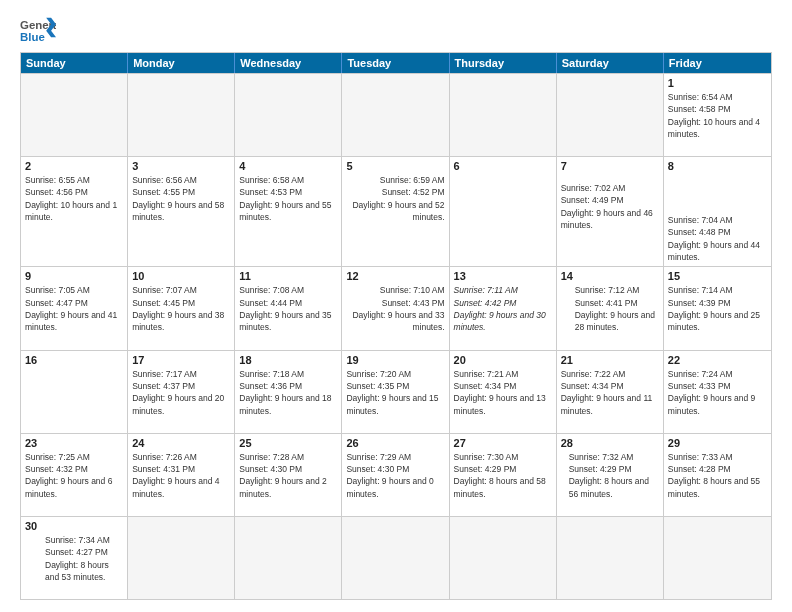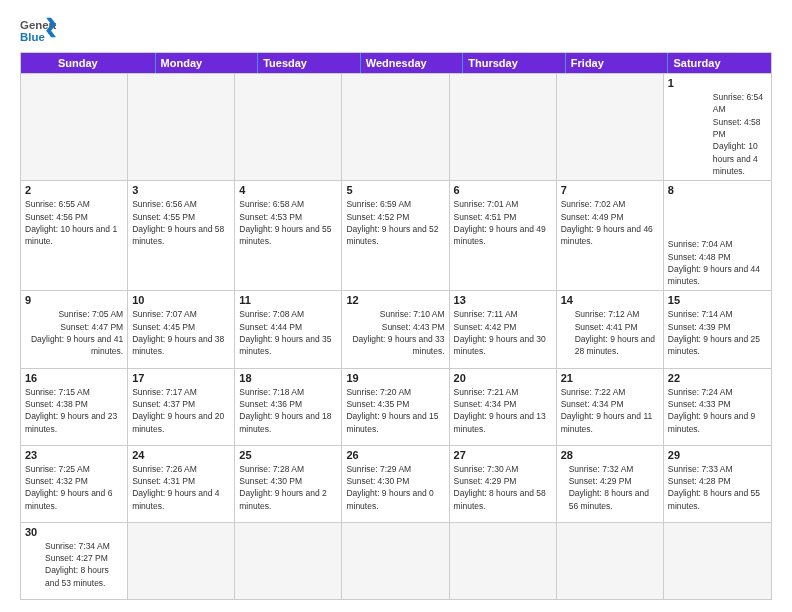--- a/index.html
+++ b/index.html
@@ -46,22 +46,21 @@
     }
     .calendar {
       flex: 1;
       border: 1px solid #ccc;
       display: flex;
       flex-direction: column;
     }
     .cal-header {
       display: grid;
       grid-template-columns: repeat(7, 1fr);
-      background: #6d28d9;
-      padding-left: 32px;
+      background: #0369a1;
     }
     .cal-header-cell {
       color: #fff;
       font-size: 11px;
       font-weight: bold;
       padding: 4px 5px;
       text-align: left;
       border-right: 1px solid #4a8fd5;
     }
     .cal-header-cell:last-child { border-right: none; }
@@ -112,37 +111,37 @@
     <div class="title-block">
       <div class="month-title"></div>
       <div class="subtitle"></div>
     </div>
   </div>
 
   <div class="calendar">
     <div class="cal-header" id="cal-header-row">
         <div class="cal-header-cell">Sunday</div>
         <div class="cal-header-cell">Monday</div>
+        <div class="cal-header-cell">Wednesday</div>
         <div class="cal-header-cell">Tuesday</div>
-        <div class="cal-header-cell">Wednesday</div>
         <div class="cal-header-cell">Thursday</div>
+        <div class="cal-header-cell">Saturday</div>
         <div class="cal-header-cell">Friday</div>
-        <div class="cal-header-cell">Saturday</div>
       </div>
     <div class="cal-body" id="cal-body">
         <div class="cal-row">
           <div class="cal-cell empty"></div>
           <div class="cal-cell empty"></div>
           <div class="cal-cell empty"></div>
           <div class="cal-cell empty"></div>
           <div class="cal-cell empty"></div>
           <div class="cal-cell empty"></div>
           <div class="cal-cell">
             <div class="day-num">1</div>
-            <div class="sun-info" style="white-space: pre-line; margin-left: 45px;">Sunrise: 6:54 AM
+            <div class="sun-info" style="white-space: pre-line;">Sunrise: 6:54 AM
 Sunset: 4:58 PM
 Daylight: 10 hours and 4 minutes.</div>
           </div>
         </div>
         <div class="cal-row">
           <div class="cal-cell">
             <div class="day-num">2</div>
             <div class="sun-info" style="white-space: pre-line;">Sunrise: 6:55 AM
 Sunset: 4:56 PM
 Daylight: 10 hours and 1 minute.</div>
@@ -154,47 +153,44 @@
 Daylight: 9 hours and 58 minutes.</div>
           </div>
           <div class="cal-cell">
             <div class="day-num">4</div>
             <div class="sun-info" style="white-space: pre-line;">Sunrise: 6:58 AM
 Sunset: 4:53 PM
 Daylight: 9 hours and 55 minutes.</div>
           </div>
           <div class="cal-cell">
             <div class="day-num">5</div>
-            <div class="sun-info" style="white-space: pre-line;">Sunrise: 6:59 AM
+            <div class="sun-info" style="white-space: pre-line; text-align: right;">Sunrise: 6:59 AM
 Sunset: 4:52 PM
 Daylight: 9 hours and 52 minutes.</div>
           </div>
           <div class="cal-cell">
             <div class="day-num">6</div>
-            <div class="sun-info" style="white-space: pre-line;">Sunrise: 7:01 AM
-Sunset: 4:51 PM
-Daylight: 9 hours and 49 minutes.</div>
           </div>
           <div class="cal-cell">
             <div class="day-num">7</div>
-            <div class="sun-info" style="white-space: pre-line;">Sunrise: 7:02 AM
+            <div class="sun-info" style="white-space: pre-line; margin-top: 8px;">Sunrise: 7:02 AM
 Sunset: 4:49 PM
 Daylight: 9 hours and 46 minutes.</div>
           </div>
           <div class="cal-cell">
             <div class="day-num">8</div>
             <div class="sun-info" style="white-space: pre-line; margin-top: 40px;">Sunrise: 7:04 AM
 Sunset: 4:48 PM
 Daylight: 9 hours and 44 minutes.</div>
           </div>
         </div>
         <div class="cal-row">
           <div class="cal-cell">
             <div class="day-num">9</div>
-            <div class="sun-info" style="white-space: pre-line; text-align: right;">Sunrise: 7:05 AM
+            <div class="sun-info" style="white-space: pre-line;">Sunrise: 7:05 AM
 Sunset: 4:47 PM
 Daylight: 9 hours and 41 minutes.</div>
           </div>
           <div class="cal-cell">
             <div class="day-num">10</div>
             <div class="sun-info" style="white-space: pre-line;">Sunrise: 7:07 AM
 Sunset: 4:45 PM
 Daylight: 9 hours and 38 minutes.</div>
           </div>
           <div class="cal-cell">
@@ -204,43 +200,40 @@
 Daylight: 9 hours and 35 minutes.</div>
           </div>
           <div class="cal-cell">
             <div class="day-num">12</div>
             <div class="sun-info" style="white-space: pre-line; text-align: right;">Sunrise: 7:10 AM
 Sunset: 4:43 PM
 Daylight: 9 hours and 33 minutes.</div>
           </div>
           <div class="cal-cell">
             <div class="day-num">13</div>
-            <div class="sun-info" style="white-space: pre-line;">Sunrise: 7:11 AM
+            <div class="sun-info" style="white-space: pre-line; font-style: italic;">Sunrise: 7:11 AM
 Sunset: 4:42 PM
 Daylight: 9 hours and 30 minutes.</div>
           </div>
           <div class="cal-cell">
             <div class="day-num">14</div>
             <div class="sun-info" style="white-space: pre-line; margin-left: 14px;">Sunrise: 7:12 AM
 Sunset: 4:41 PM
 Daylight: 9 hours and 28 minutes.</div>
           </div>
           <div class="cal-cell">
             <div class="day-num">15</div>
             <div class="sun-info" style="white-space: pre-line;">Sunrise: 7:14 AM
 Sunset: 4:39 PM
 Daylight: 9 hours and 25 minutes.</div>
           </div>
         </div>
         <div class="cal-row">
           <div class="cal-cell">
             <div class="day-num">16</div>
-            <div class="sun-info" style="white-space: pre-line;">Sunrise: 7:15 AM
-Sunset: 4:38 PM
-Daylight: 9 hours and 23 minutes.</div>
           </div>
           <div class="cal-cell">
             <div class="day-num">17</div>
             <div class="sun-info" style="white-space: pre-line;">Sunrise: 7:17 AM
 Sunset: 4:37 PM
 Daylight: 9 hours and 20 minutes.</div>
           </div>
           <div class="cal-cell">
             <div class="day-num">18</div>
             <div class="sun-info" style="white-space: pre-line;">Sunrise: 7:18 AM

